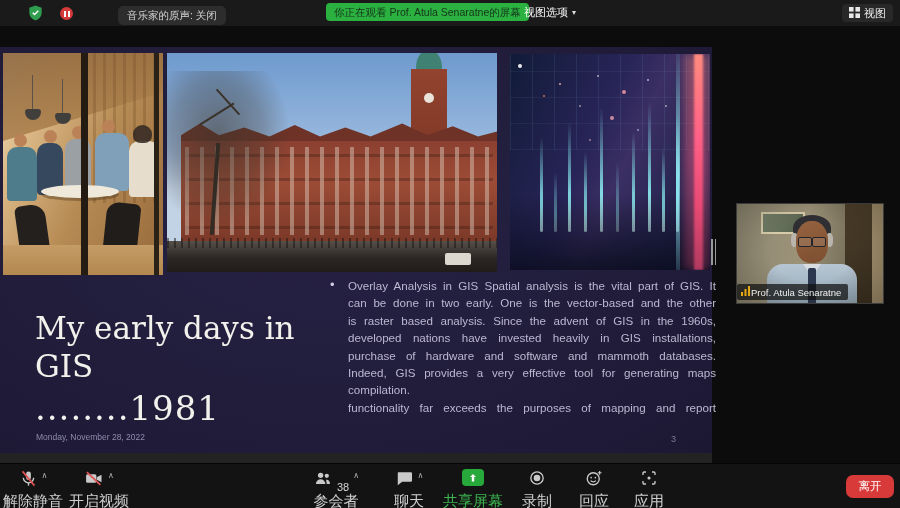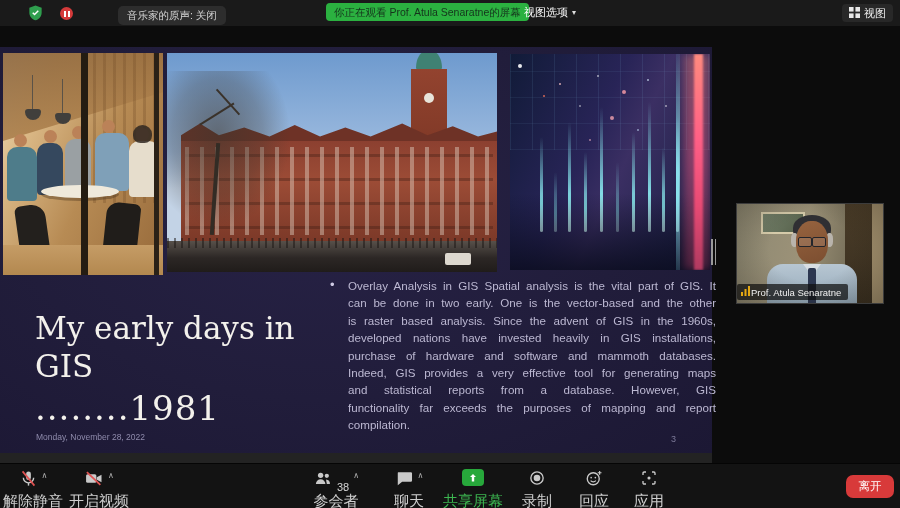--- a/index.html
+++ b/index.html
@@ -282,23 +282,22 @@
 
       <div class="bullet-block">
         <span class="bullet">•</span>
         <div class="body-lines">
           <div class="bl">Overlay Analysis in GIS Spatial analysis is the vital part of GIS. It</div>
           <div class="bl">can be done in two early. One is the vector-based and the other</div>
           <div class="bl">is raster based analysis. Since the advent of GIS in the 1960s,</div>
           <div class="bl">developed nations have invested heavily in GIS installations,</div>
           <div class="bl">purchase of hardware and software and mammoth databases.</div>
           <div class="bl">Indeed, GIS provides a very effective tool for generating maps</div>
-          <div class="bl">and statistical reports from a database. However, GIS</div>
+          <div class="bl last">compilation.</div>
           <div class="bl">functionality far exceeds the purposes of mapping and report</div>
-          <div class="bl last">compilation.</div>
         </div>
       </div>
       <div class="page-num">3</div>
     </div>
 
     <div class="below-strip"></div>
     <div class="drag-handle"></div>
 
     <div class="video-thumb">
       <div class="v-frame"></div>

